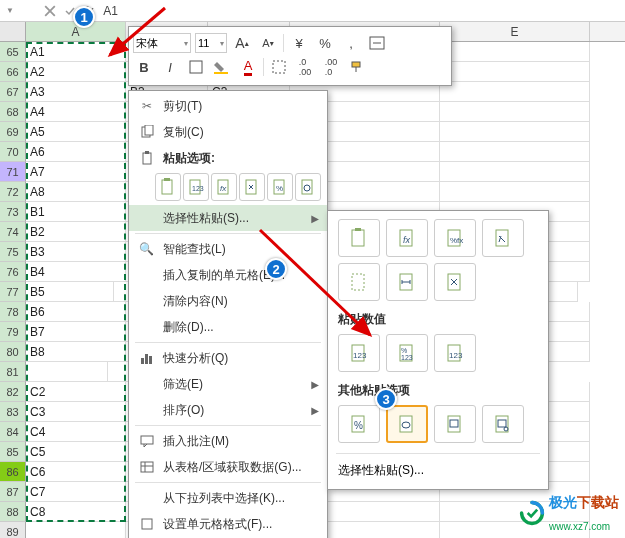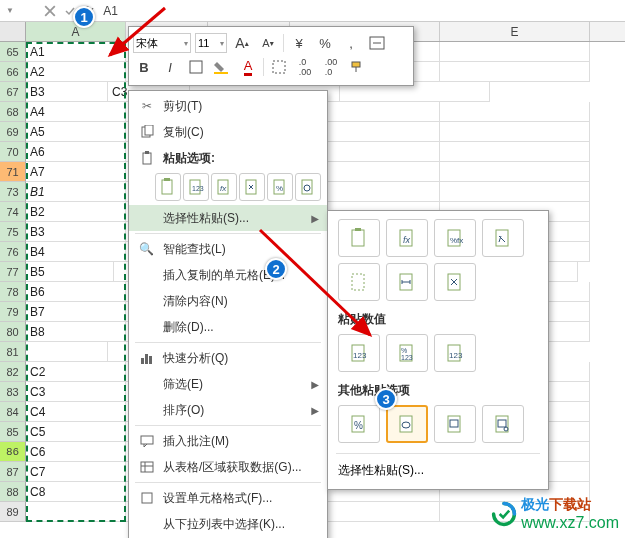--- a/index.html
+++ b/index.html
@@ -14,21 +14,21 @@
 .corner { width: 26px; border-right: 1px solid #aaa; background: #e8e8e8; }
 .col-h { border-right: 1px solid #ccc; display: flex; align-items: center; justify-content: center; color: #444; background: #f3f3f3; }
 .col-a { width: 100px; }
 .col-b, .col-c { width: 82px; }
 .col-d, .col-e { width: 150px; }
 .grid { position: relative; }
 .row { display: flex; height: 20px; }
 .row-h { width: 26px; border-right: 1px solid #aaa; border-bottom: 1px solid #ccc; background: #e8e8e8; display: flex; align-items: center; justify-content: center; color: #444; font-size: 11px; }
 .cell { border-right: 1px solid #ddd; border-bottom: 1px solid #ddd; padding: 1px 4px; color: #222; display: flex; align-items: center; }
 .sel-border { position: absolute; border: 2px dashed #0a7a3f; pointer-events: none; }
-.mini-toolbar { position: absolute; left: 128px; top: 26px; width: 286px; height: 60px; background: #fff; border: 1px solid #999; box-shadow: 2px 2px 6px rgba(0,0,0,.3); padding: 4px; }
+.mini-toolbar { position: absolute; left: 128px; top: 26px; width: 324px; height: 60px; background: #fff; border: 1px solid #999; box-shadow: 2px 2px 6px rgba(0,0,0,.3); padding: 4px; }
 .mt-row { display: flex; align-items: center; gap: 4px; height: 24px; }
 .mt-font { width: 58px; height: 20px; border: 1px solid #ccc; font-size: 11px; padding: 0 2px; display: flex; align-items: center; justify-content: space-between; }
 .mt-size { width: 32px; height: 20px; border: 1px solid #ccc; font-size: 11px; padding: 0 2px; display: flex; align-items: center; justify-content: space-between; }
 .mt-btn { width: 22px; height: 22px; display: flex; align-items: center; justify-content: center; font-size: 13px; color: #444; cursor: pointer; border-radius: 2px; }
 .mt-sep { width: 1px; height: 18px; background: #ddd; }
 .context-menu { position: absolute; left: 128px; top: 90px; width: 200px; background: #fff; border: 1px solid #999; box-shadow: 2px 2px 6px rgba(0,0,0,.3); padding: 2px 0; }
 .cm-item { display: flex; align-items: center; height: 26px; padding: 0 8px; color: #333; cursor: pointer; position: relative; }
 .cm-item:hover, .cm-item.hovered { background: #d9ead9; }
 .cm-icon { width: 20px; display: flex; justify-content: center; color: #666; }
 .cm-label { flex: 1; padding-left: 6px; }
@@ -42,21 +42,21 @@
 .sm-grid { display: flex; flex-wrap: wrap; gap: 6px; padding: 4px 10px 8px; }
 .sm-btn { width: 42px; height: 38px; border: 1px solid #ccc; border-radius: 3px; display: flex; align-items: center; justify-content: center; background: #fff; cursor: pointer; }
 .sm-btn.hl { border: 2px solid #f0a020; background: #fff8e8; }
 .sm-sep { height: 1px; background: #e0e0e0; margin: 2px 8px; }
 .sm-footer { padding: 6px 10px; cursor: pointer; }
 .marker { position: absolute; width: 22px; height: 22px; border-radius: 50%; background: #1070d0; color: #fff; display: flex; align-items: center; justify-content: center; font-weight: bold; font-size: 13px; border: 2px solid #fff; box-shadow: 0 0 3px rgba(0,0,0,.4); z-index: 50; }
 .arrow-svg { position: absolute; pointer-events: none; z-index: 40; }
 .watermark { position: absolute; right: 6px; bottom: 6px; display: flex; align-items: center; gap: 4px; }
 .wm-logo { width: 26px; height: 26px; }
 .wm-text { font-size: 14px; font-weight: bold; }
-.wm-url { font-size: 16px; color: #0aa050; }
+.wm-url { font-size: 10px; color: #0aa050; margin-top: 9px; }
 .caret { font-size: 8px; color: #888; }
 </style>
 </head>
 <body>
 
 <div class="formula-bar">
   <div class="fb-btn">
       <span class="caret">▼</span>
     </div>
   <div style="width:20px"></div>
@@ -95,20 +95,21 @@
     <div class="row">
       <div class="row-h" style="background: rgb(208, 232, 208);">66</div>
       <div class="cell" style="width: 100px;">A2</div>
       <div class="cell" style="width: 82px;"></div>
       <div class="cell" style="width: 82px;"></div>
       <div class="cell" style="width: 150px;"></div>
       <div class="cell" style="width: 150px;"></div>
     </div>
     <div class="row">
       <div class="row-h" style="background: rgb(208, 232, 208);">67</div>
+      <div class="cell" style="width: 100px;">A3</div>
       <div class="cell" style="width: 82px;">B3</div>
       <div class="cell" style="width: 82px;">C3</div>
       <div class="cell" style="width: 150px;"></div>
       <div class="cell" style="width: 150px;"></div>
     </div>
     <div class="row">
       <div class="row-h" style="background: rgb(208, 232, 208);">68</div>
       <div class="cell" style="width: 100px;">A4</div>
       <div class="cell" style="width: 82px;"></div>
       <div class="cell" style="width: 82px;"></div>
@@ -125,30 +126,38 @@
     </div>
     <div class="row">
       <div class="row-h" style="background: rgb(208, 232, 208);">70</div>
       <div class="cell" style="width: 100px;">A6</div>
       <div class="cell" style="width: 82px;"></div>
       <div class="cell" style="width: 82px;"></div>
       <div class="cell" style="width: 150px;"></div>
       <div class="cell" style="width: 150px;"></div>
     </div>
     <div class="row">
-      <div class="row-h" style="background: #fdba74;">71</div>
+      <div class="row-h" style="background: #c4b5fd;">71</div>
       <div class="cell" style="width: 100px;">A7</div>
       <div class="cell" style="width: 82px;"></div>
       <div class="cell" style="width: 82px;"></div>
       <div class="cell" style="width: 150px;"></div>
       <div class="cell" style="width: 150px;"></div>
     </div>
     <div class="row">
+      <div class="row-h" style="background: rgb(208, 232, 208);">72</div>
+      <div class="cell" style="width: 100px;">A8</div>
+      <div class="cell" style="width: 82px;"></div>
+      <div class="cell" style="width: 82px;"></div>
+      <div class="cell" style="width: 150px;"></div>
+      <div class="cell" style="width: 150px;"></div>
+    </div>
+    <div class="row">
       <div class="row-h" style="background: rgb(208, 232, 208);">73</div>
-      <div class="cell" style="width: 100px; font-style: italic;">B1</div>
+      <div class="cell" style="width: 100px;">B1</div>
       <div class="cell" style="width: 82px;"></div>
       <div class="cell" style="width: 82px;"></div>
       <div class="cell" style="width: 150px;"></div>
       <div class="cell" style="width: 150px;"></div>
     </div>
     <div class="row">
       <div class="row-h" style="background: rgb(208, 232, 208);">74</div>
       <div class="cell" style="width: 100px;">B2</div>
       <div class="cell" style="width: 82px;"></div>
       <div class="cell" style="width: 82px;"></div>
@@ -236,21 +245,21 @@
     </div>
     <div class="row">
       <div class="row-h" style="background: rgb(208, 232, 208);">85</div>
       <div class="cell" style="width: 100px;">C5</div>
       <div class="cell" style="width: 82px;"></div>
       <div class="cell" style="width: 82px;"></div>
       <div class="cell" style="width: 150px;"></div>
       <div class="cell" style="width: 150px;"></div>
     </div>
     <div class="row">
-      <div class="row-h" style="background: #bef264; font-family: Liberation Mono, monospace;">86</div>
+      <div class="row-h" style="background: #84cc16;">86</div>
       <div class="cell" style="width: 100px;">C6</div>
       <div class="cell" style="width: 82px;"></div>
       <div class="cell" style="width: 82px;"></div>
       <div class="cell" style="width: 150px;"></div>
       <div class="cell" style="width: 150px;"></div>
     </div>
     <div class="row">
       <div class="row-h" style="background: rgb(208, 232, 208);">87</div>
       <div class="cell" style="width: 100px;">C7</div>
       <div class="cell" style="width: 82px;"></div>
@@ -454,30 +463,30 @@
         <svg width="14" height="14">
           <rect x="1" y="2" width="12" height="10" fill="none" stroke="#666"></rect>
           <line x1="1" y1="6" x2="13" y2="6" stroke="#666"></line>
           <line x1="5" y1="2" x2="5" y2="12" stroke="#666"></line>
         </svg>
       </span>
     <span class="cm-label">从表格/区域获取数据(G)...</span>
   </div>
   <div class="cm-sep"></div>
   <div class="cm-item">
+    <span class="cm-icon"></span>
+    <span class="cm-label">从下拉列表中选择(K)...</span>
+  </div>
+  <div class="cm-item">
     <span class="cm-icon">
         <svg width="14" height="14">
           <rect x="2" y="2" width="10" height="10" fill="none" stroke="#666"></rect>
         </svg>
       </span>
     <span class="cm-label">设置单元格格式(F)...</span>
-  </div>
-  <div class="cm-item">
-    <span class="cm-icon"></span>
-    <span class="cm-label">从下拉列表中选择(K)...</span>
   </div>
   <div class="cm-item" style="height:20px;overflow:hidden">
     
     
   </div>
 </div>
 
 <div class="submenu">
   <div class="sm-grid">
     <div class="sm-btn">

